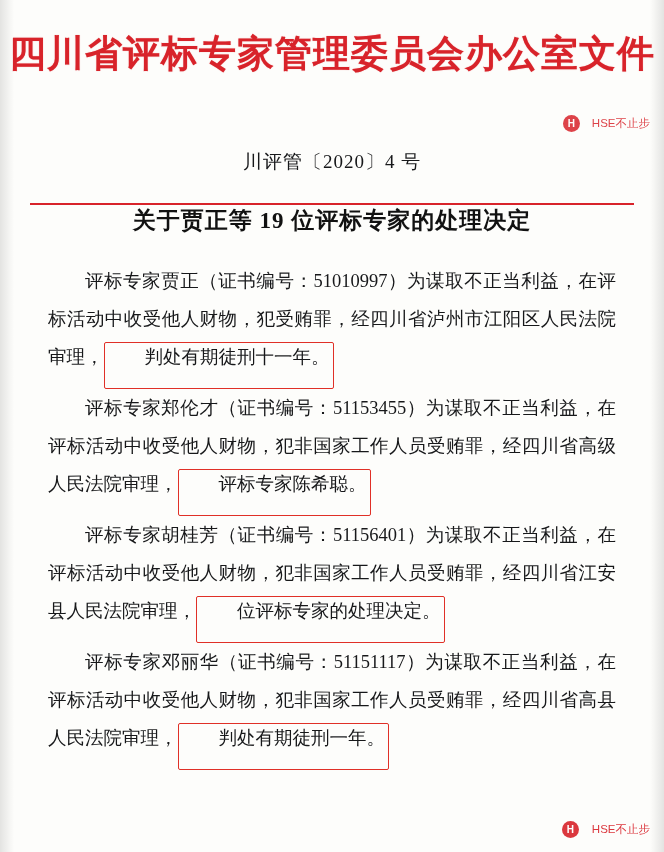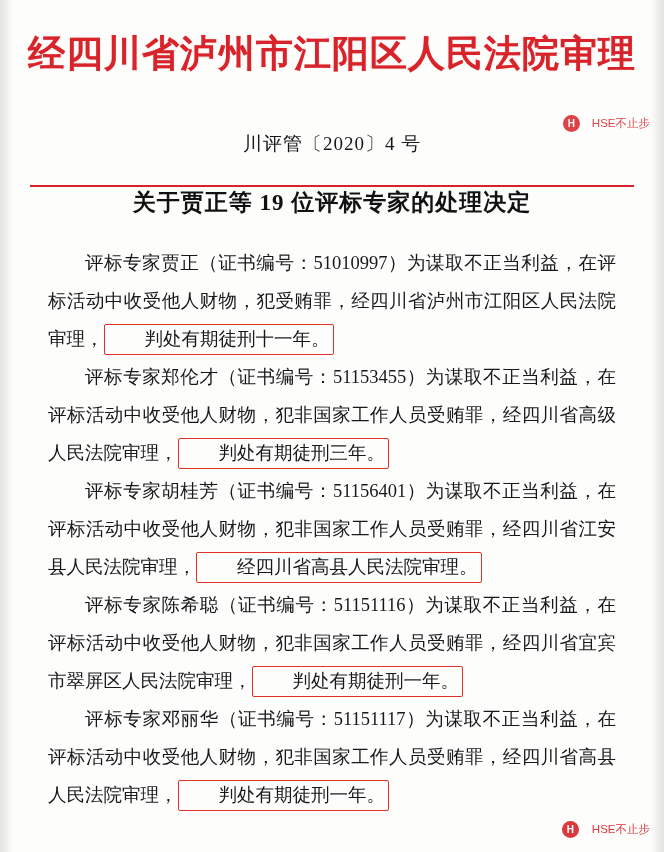--- a/index.html
+++ b/index.html
@@ -29,21 +29,21 @@
     letter-spacing: 1px;
     line-height: 1.1;
     margin-top: 34px;
     white-space: nowrap;
     font-family: "Liberation Serif", "DejaVu Serif", serif;
     text-shadow: 0 0 1px rgba(216,35,42,0.45);
   }
   .doc-number {
     text-align: center;
     font-size: 19px;
-    margin-top: 56px;
+    margin-top: 74px;
     letter-spacing: 1px;
     color: #17181a;
   }
   .red-rule {
     height: 2px;
     background: #d8232a;
     margin: 28px 30px 0 30px;
   }
   .subject {
     text-align: center;
@@ -58,21 +58,21 @@
     line-height: 38px;
     text-align: justify;
     color: #17181a;
   }
   .para {
     text-indent: 2em;
     margin: 0;
   }
   .boxed {
     border: 1.6px solid #e03027;
-    padding: 0 3px 1px 3px;
+    padding: 0 3px 17px 3px;
     border-radius: 2px;
     display: inline-block;
     line-height: 28px;
   }
   .watermark-top {
     position: absolute;
     top: 115px;
     right: 14px;
     display: flex;
     align-items: center;
@@ -121,33 +121,32 @@
   }
 </style>
 </head>
 <body>
 
 <div class="page">
 
   <div class="edge-shadow-left"></div>
   <div class="edge-shadow-right"></div>
 
-  <div class="doc-title">经四川省泸州市江阳区人民法院审理</div>
+  <div class="doc-title">四川省评标专家管理委员会办公室文件</div>
 
   <div class="doc-number">川评管〔2020〕4 号</div>
 
   <div class="red-rule"></div>
 
   <div class="subject">关于贾正等 19 位评标专家的处理决定</div>
 
   <div class="body-text">
     <p class="para"><span>评标专家贾正（证书编号：51010997）为谋取不正当利益，在评标活动中收受他人财物，犯受贿罪，经四川省泸州市江阳区人民法院审理，</span><span class="boxed">判处有期徒刑十一年。</span></p>
-    <p class="para"><span>评标专家郑伦才（证书编号：51153455）为谋取不正当利益，在评标活动中收受他人财物，犯非国家工作人员受贿罪，经四川省高级人民法院审理，</span><span class="boxed">判处有期徒刑三年。</span></p>
-    <p class="para"><span>评标专家胡桂芳（证书编号：51156401）为谋取不正当利益，在评标活动中收受他人财物，犯非国家工作人员受贿罪，经四川省江安县人民法院审理，</span><span class="boxed">经四川省高县人民法院审理。</span></p>
-    <p class="para"><span>评标专家陈希聪（证书编号：51151116）为谋取不正当利益，在评标活动中收受他人财物，犯非国家工作人员受贿罪，经四川省宜宾市翠屏区人民法院审理，</span><span class="boxed">判处有期徒刑一年。</span></p>
+    <p class="para"><span>评标专家郑伦才（证书编号：51153455）为谋取不正当利益，在评标活动中收受他人财物，犯非国家工作人员受贿罪，经四川省高级人民法院审理，</span><span class="boxed">评标专家陈希聪。</span></p>
+    <p class="para"><span>评标专家胡桂芳（证书编号：51156401）为谋取不正当利益，在评标活动中收受他人财物，犯非国家工作人员受贿罪，经四川省江安县人民法院审理，</span><span class="boxed">位评标专家的处理决定。</span></p>
     <p class="para"><span>评标专家邓丽华（证书编号：51151117）为谋取不正当利益，在评标活动中收受他人财物，犯非国家工作人员受贿罪，经四川省高县人民法院审理，</span><span class="boxed">判处有期徒刑一年。</span></p>
   </div>
 
   <div class="watermark-top">
     <span class="wm-badge">H</span>
     <span class="wm-text">HSE不止步</span>
   </div>
 
   <div class="watermark-bottom">
     <span class="wm-badge">H</span>

